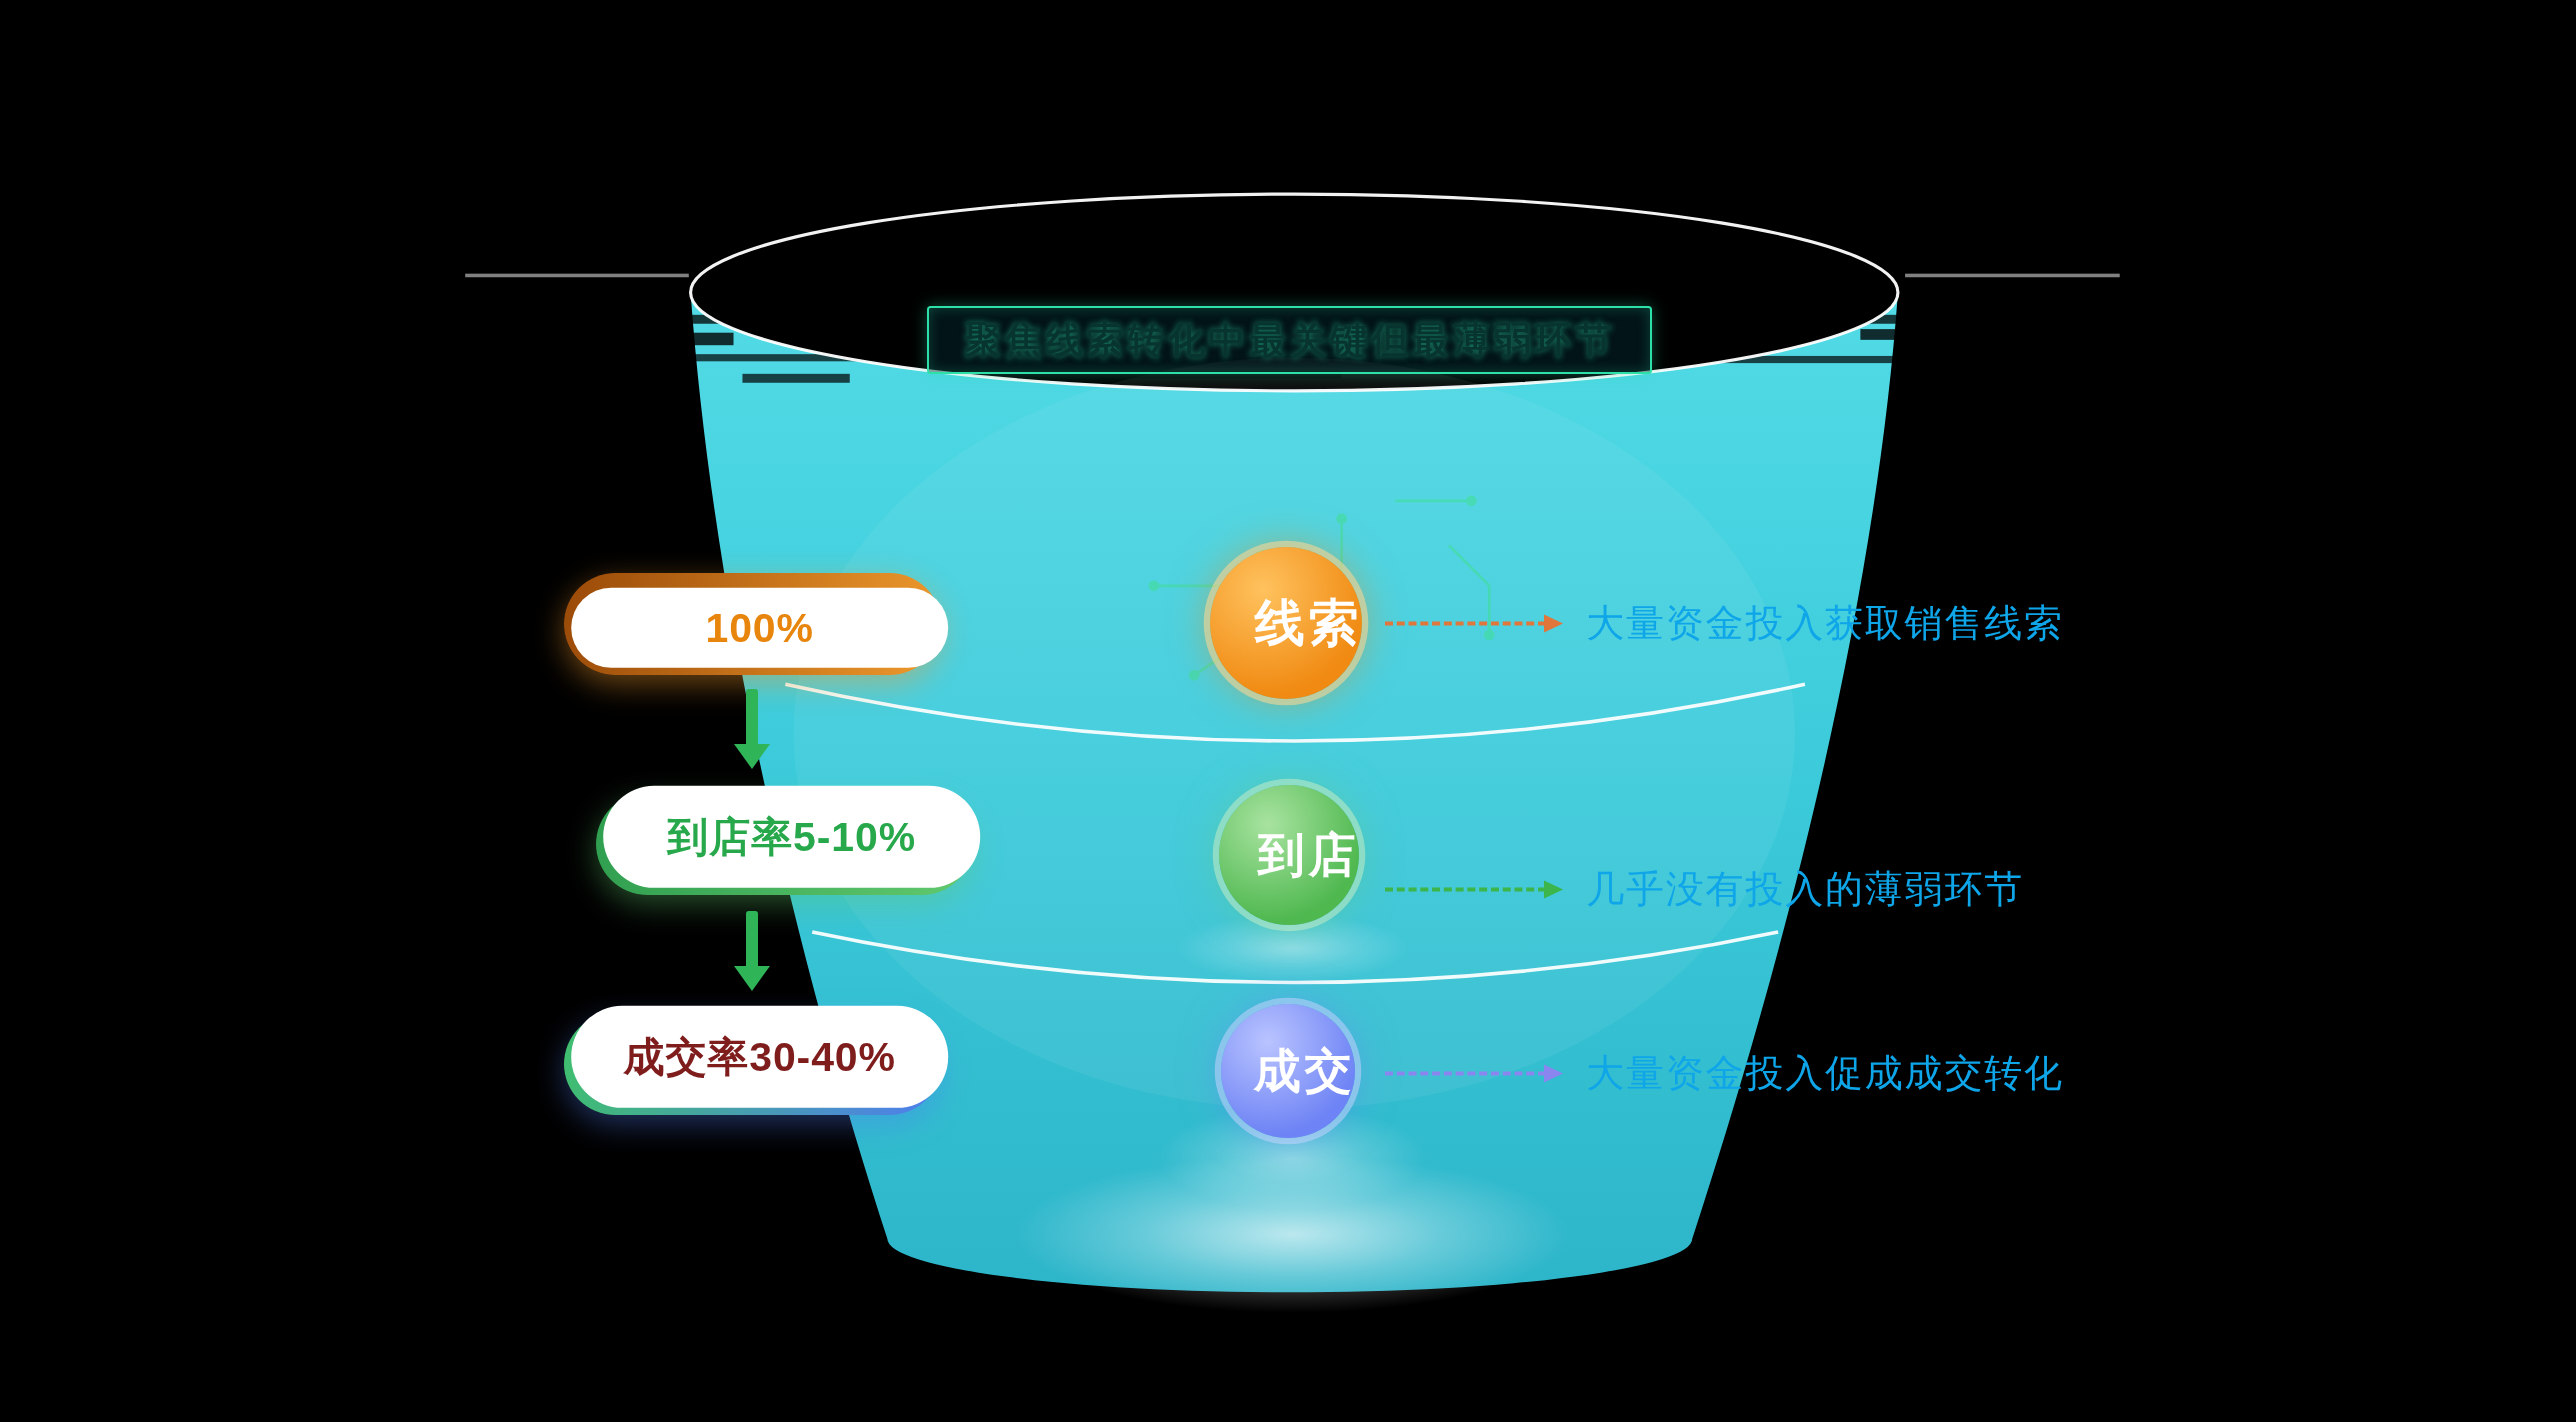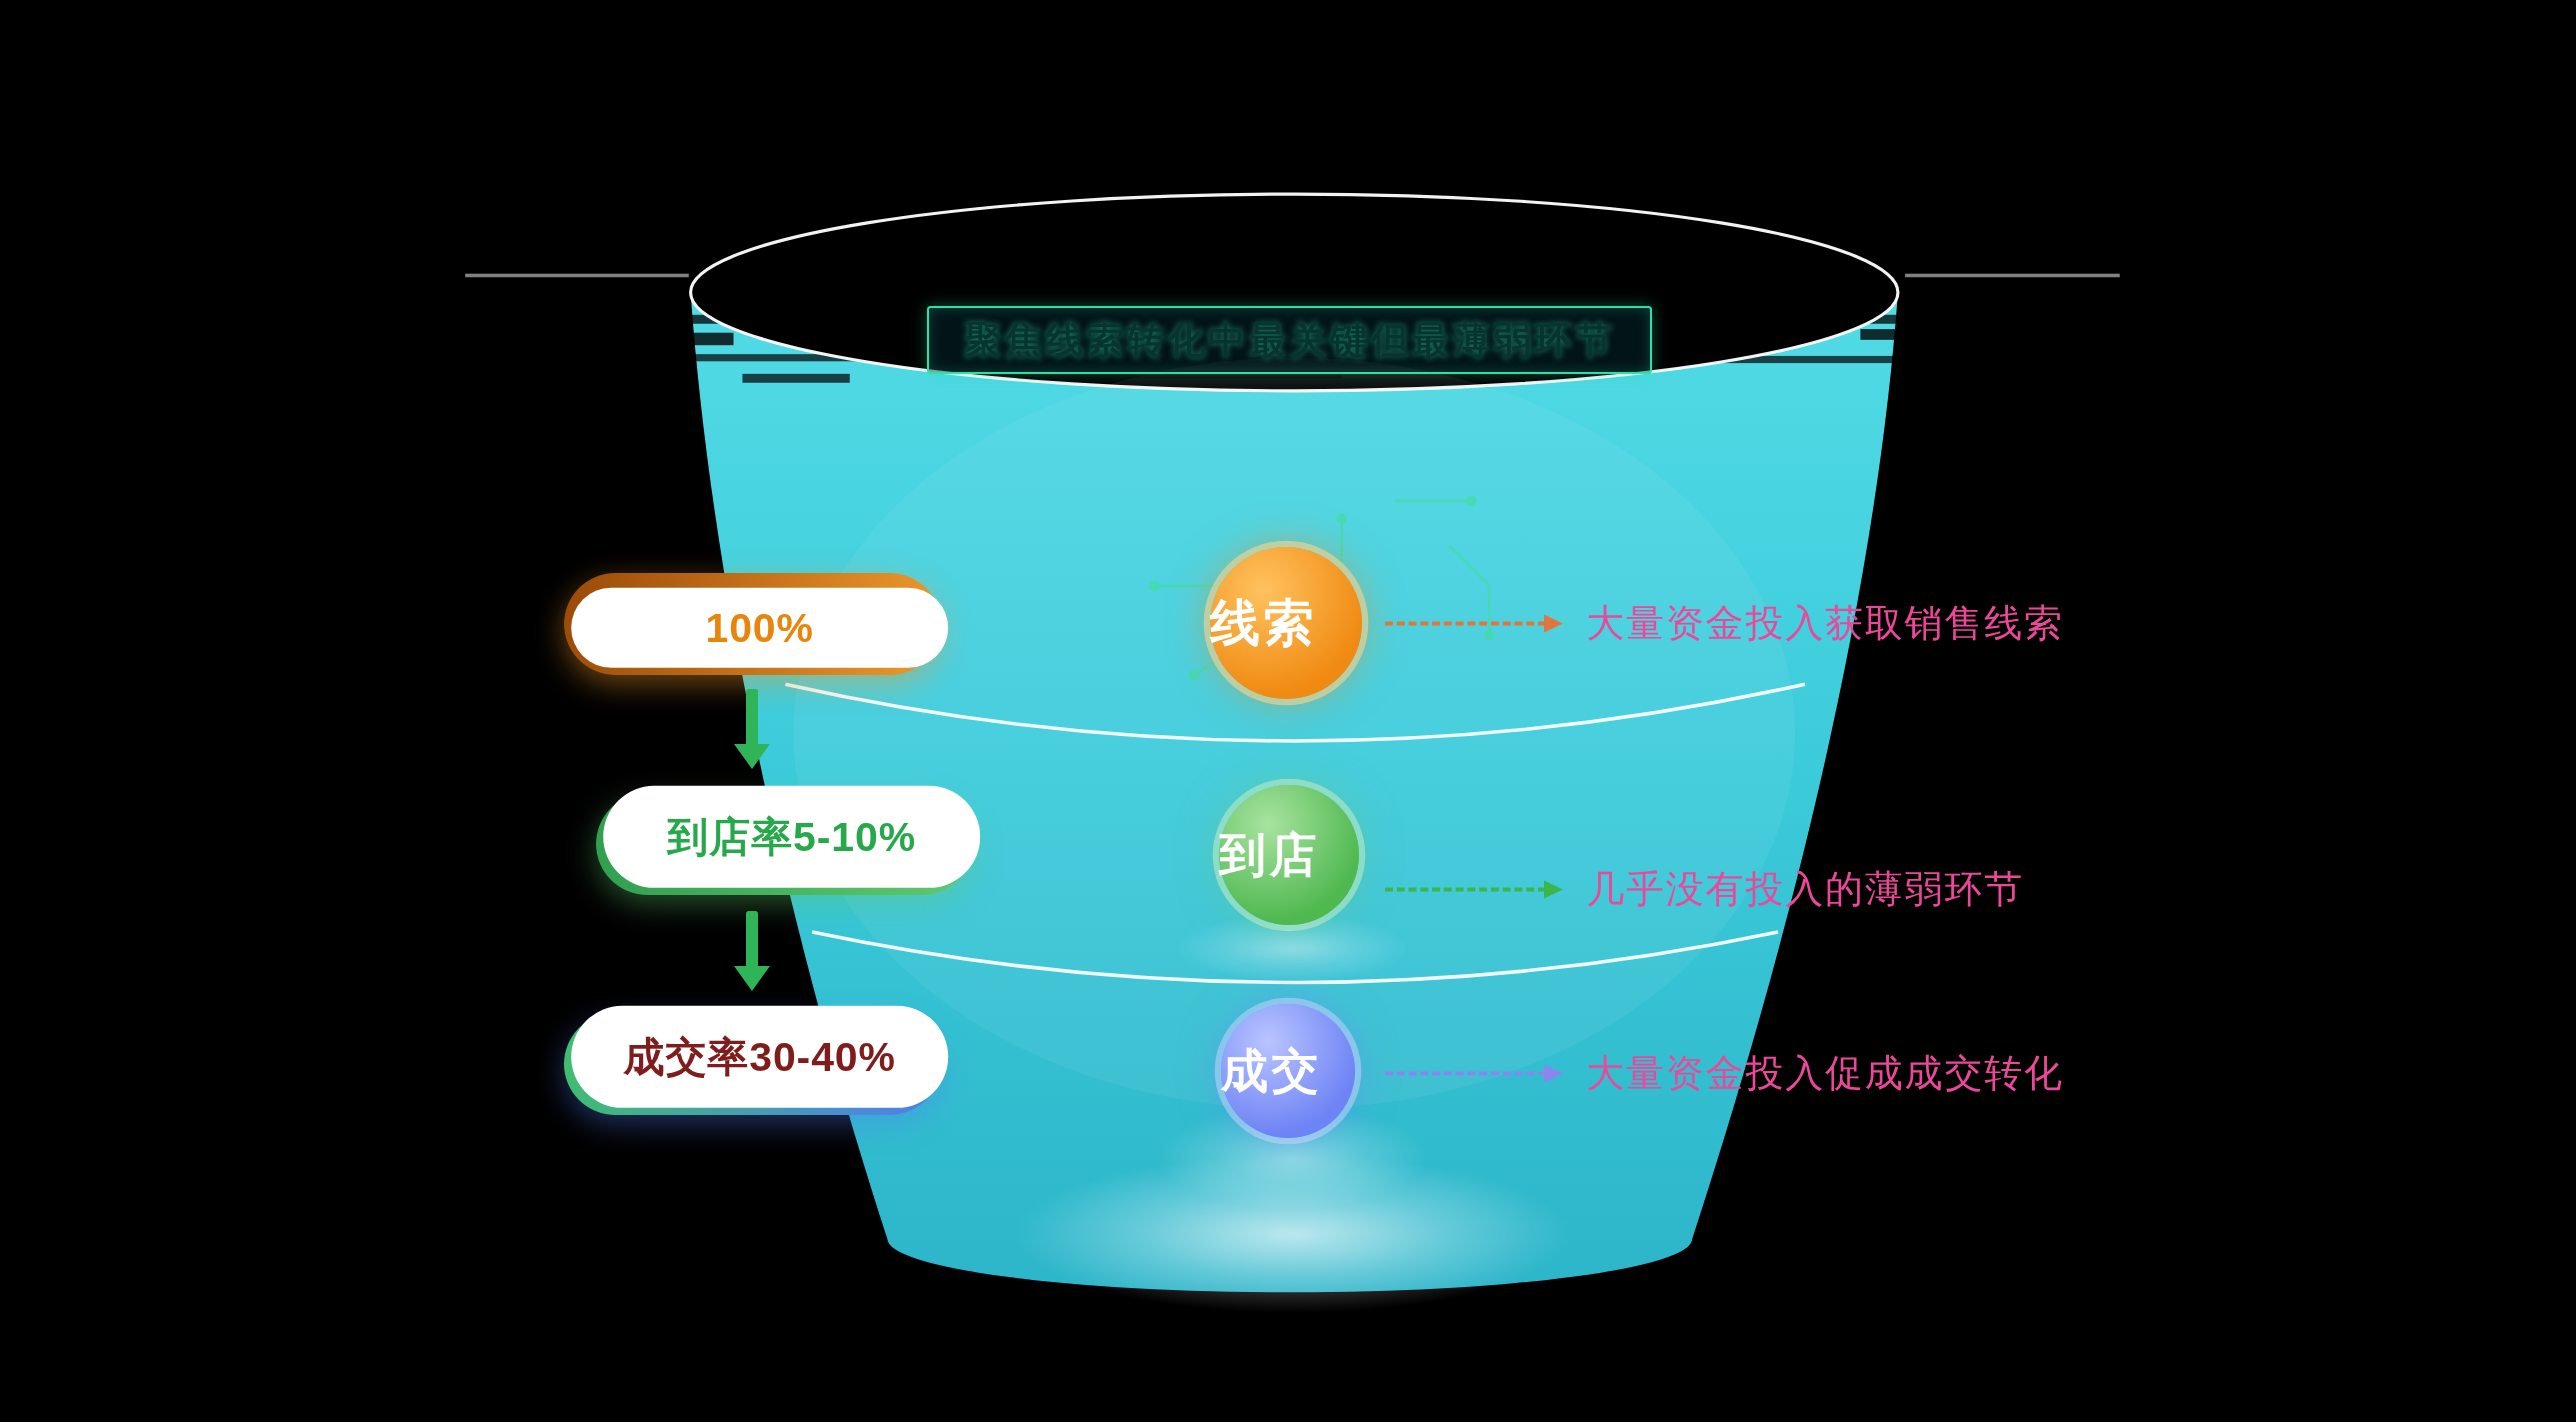--- a/index.html
+++ b/index.html
@@ -21,21 +21,21 @@
     z-index:5;
   }
   .title-text {
     font-size:38px; font-weight:700; color:#07342f; letter-spacing:2.7px;
     text-shadow:0 0 6.3px rgba(44,224,168,0.55);
   }
 
   
   .circle {
     position:absolute; border-radius:50%;
-    display:flex; align-items:center; justify-content:flex-start;
+    display:flex; align-items:center; justify-content:flex-end;
     color:#fff; font-weight:700; z-index:6; letter-spacing:3.6px;
   }
   .circle.leads {
     left:1210px; top:547px; width:152px; height:152px; font-size:50px;
     background:radial-gradient(circle at 35% 28%, #ffc25e, #f08a12 72%);
     box-shadow:0 0 0 6.3px rgba(255,216,150,0.55), 0 0 40px rgba(240,138,18,0.55);
   }
   .circle.visit {
     left:1219px; top:785px; width:140px; height:140px; font-size:47px;
     background:radial-gradient(circle at 35% 28%, #a8e3a0, #4fb84f 72%);
@@ -72,21 +72,21 @@
   .down-arrow .head { position:absolute; left:0; top:55px; width:0; height:0;
     border-left:18px solid transparent; border-right:18px solid transparent; border-top:25px solid #2fb457; }
   .down-arrow.a1 { left:734px; top:689px; }
   .down-arrow.a2 { left:734px; top:911px; }
 
   
   .annotation { position:absolute; left:1385px; display:flex; align-items:center; transform:translateY(-50%); z-index:6; }
   .annotation .dash { width:161px; height:0; border-top:4.5px dashed currentColor; }
   .annotation .dash-head { width:0; height:0; margin-left:-1.8px;
     border-top:9.8px solid transparent; border-bottom:9.8px solid transparent; border-left:19.7px solid currentColor; }
-  .annotation .text { margin-left:23px; color:#ec4899; font-size:38px; font-weight:500; letter-spacing:1.8px; }
+  .annotation .text { margin-left:23px; color:#0ea5e9; font-size:38px; font-weight:500; letter-spacing:1.8px; }
   .annotation.r1 { top:623px; color:#e0763c; }
   .annotation.r2 { top:889px; color:#3cb54a; }
   .annotation.r3 { top:1073px; color:#8b85f0; }
 </style>
 </head>
 <body>
 
 <div class="stage-canvas">
 
   <svg class="abs" style="left:0;top:0;" width="2576" height="1422" viewBox="0 0 2880 1590">

